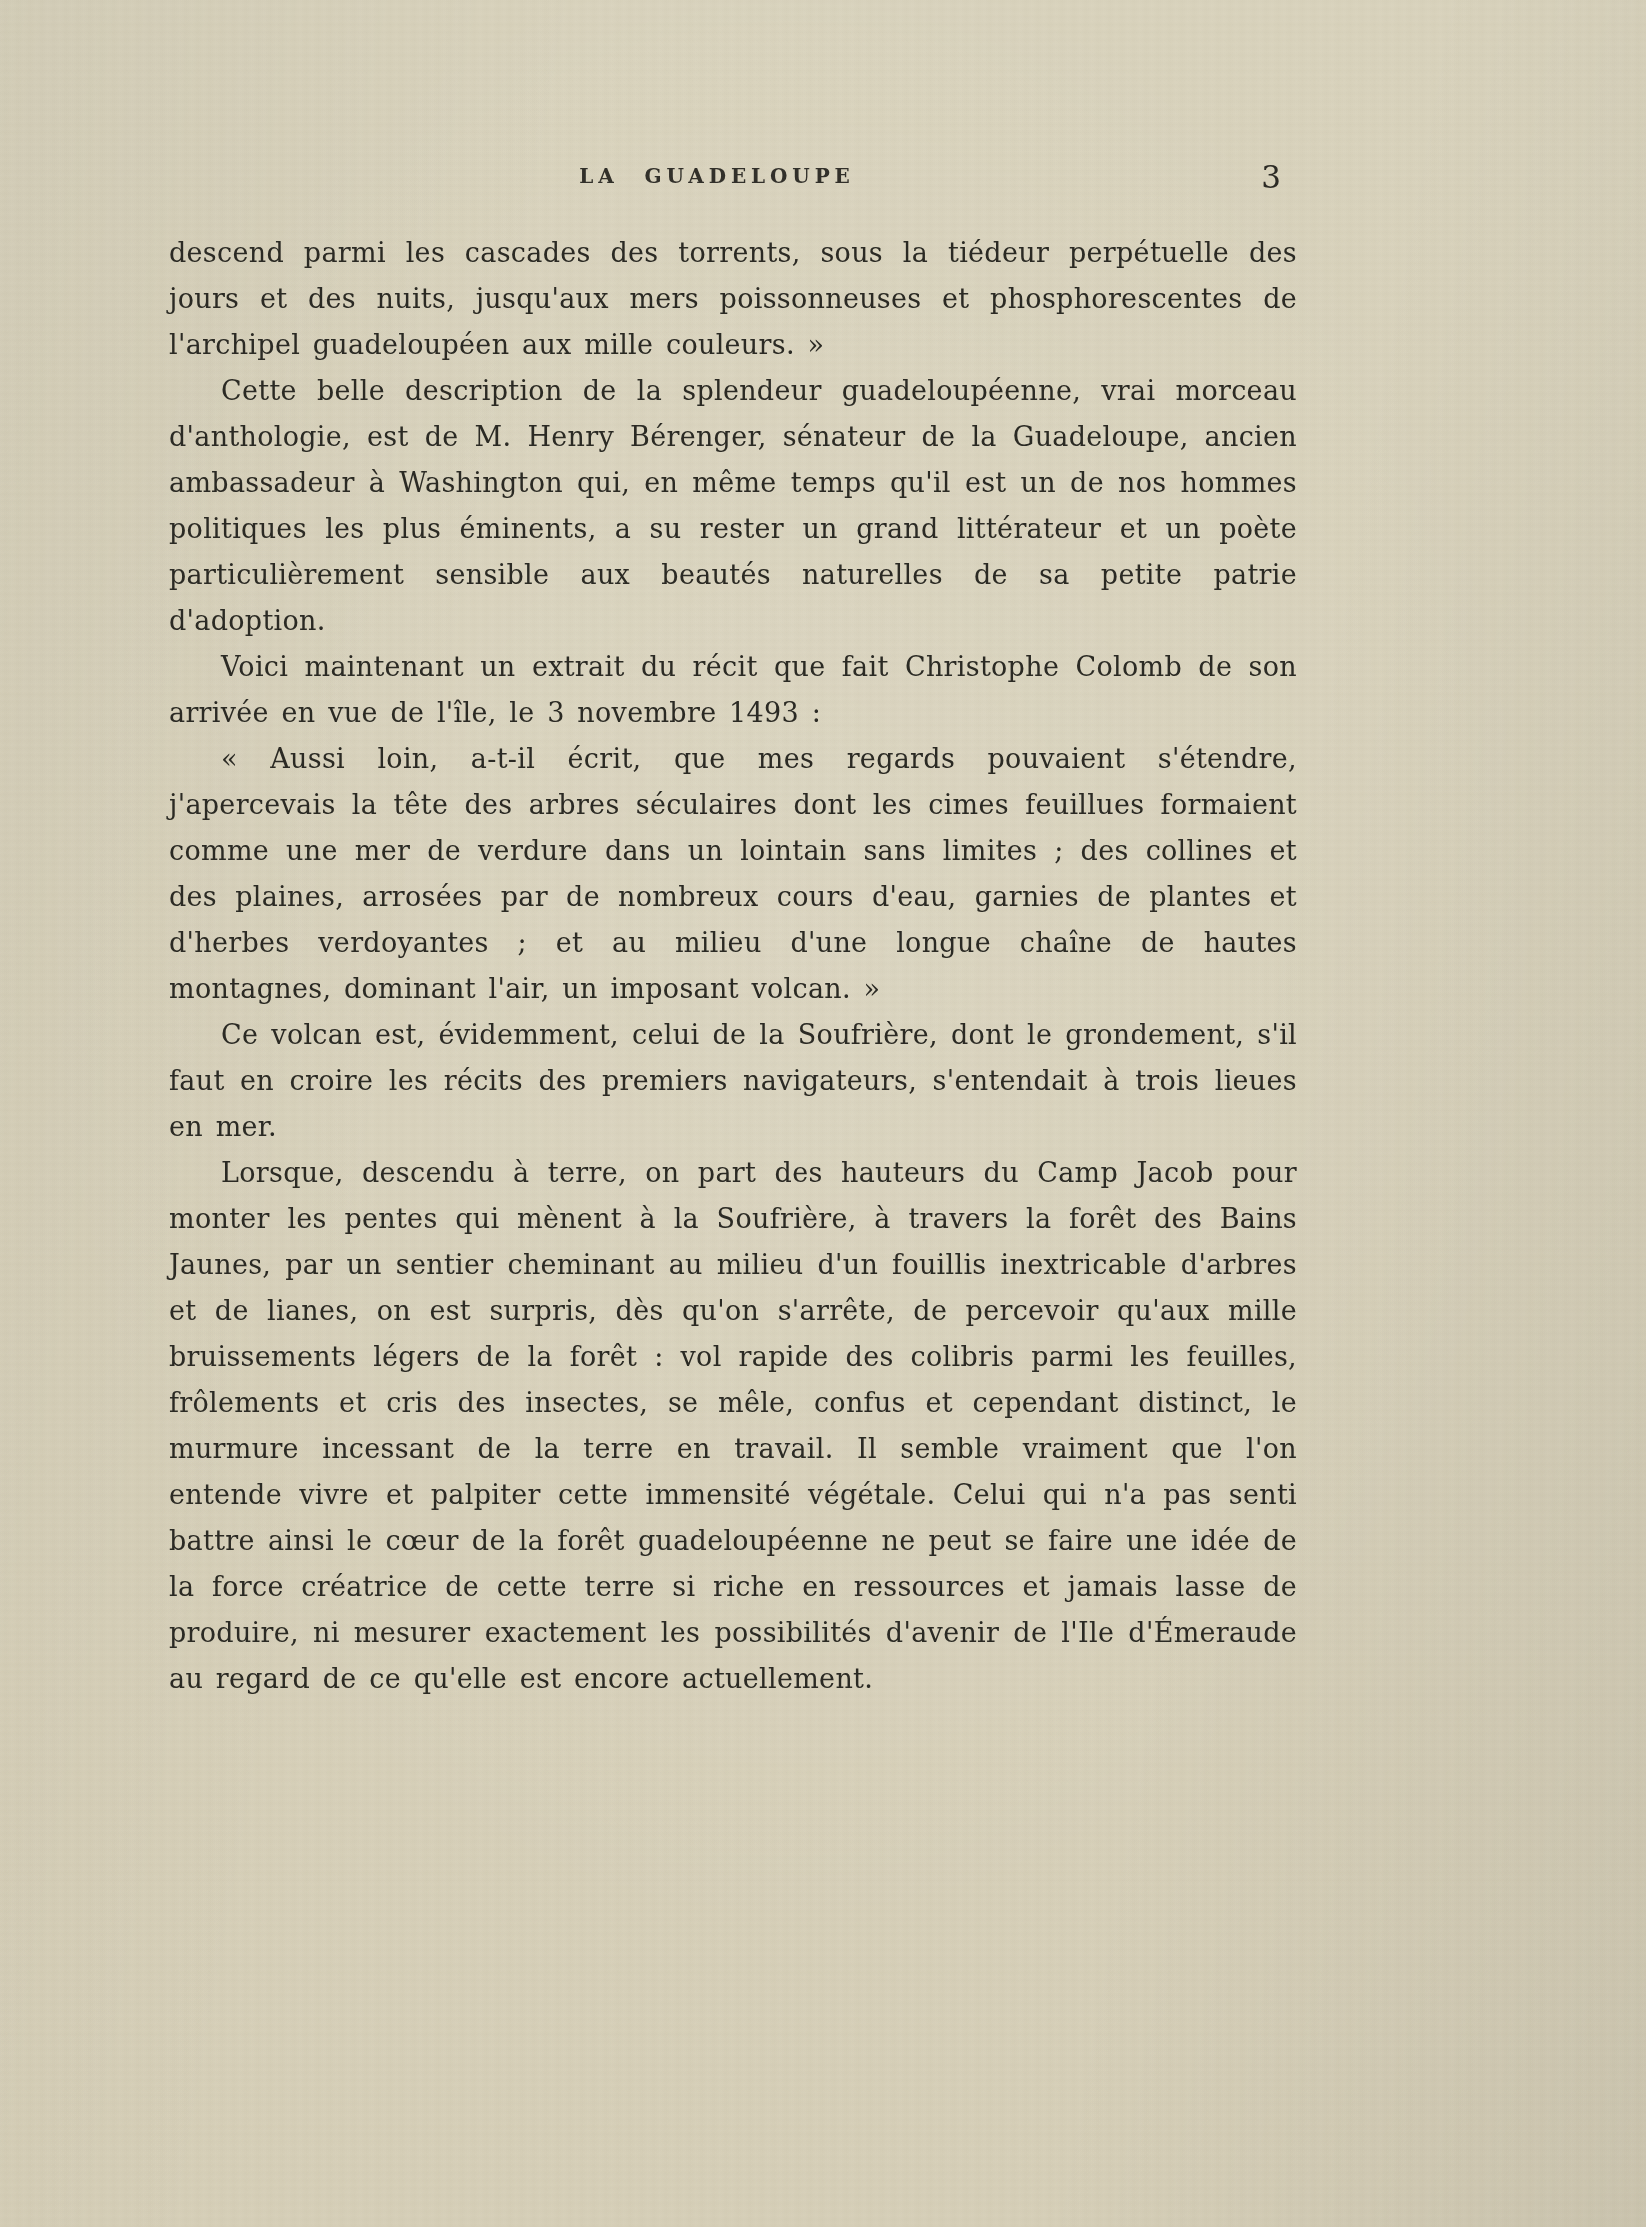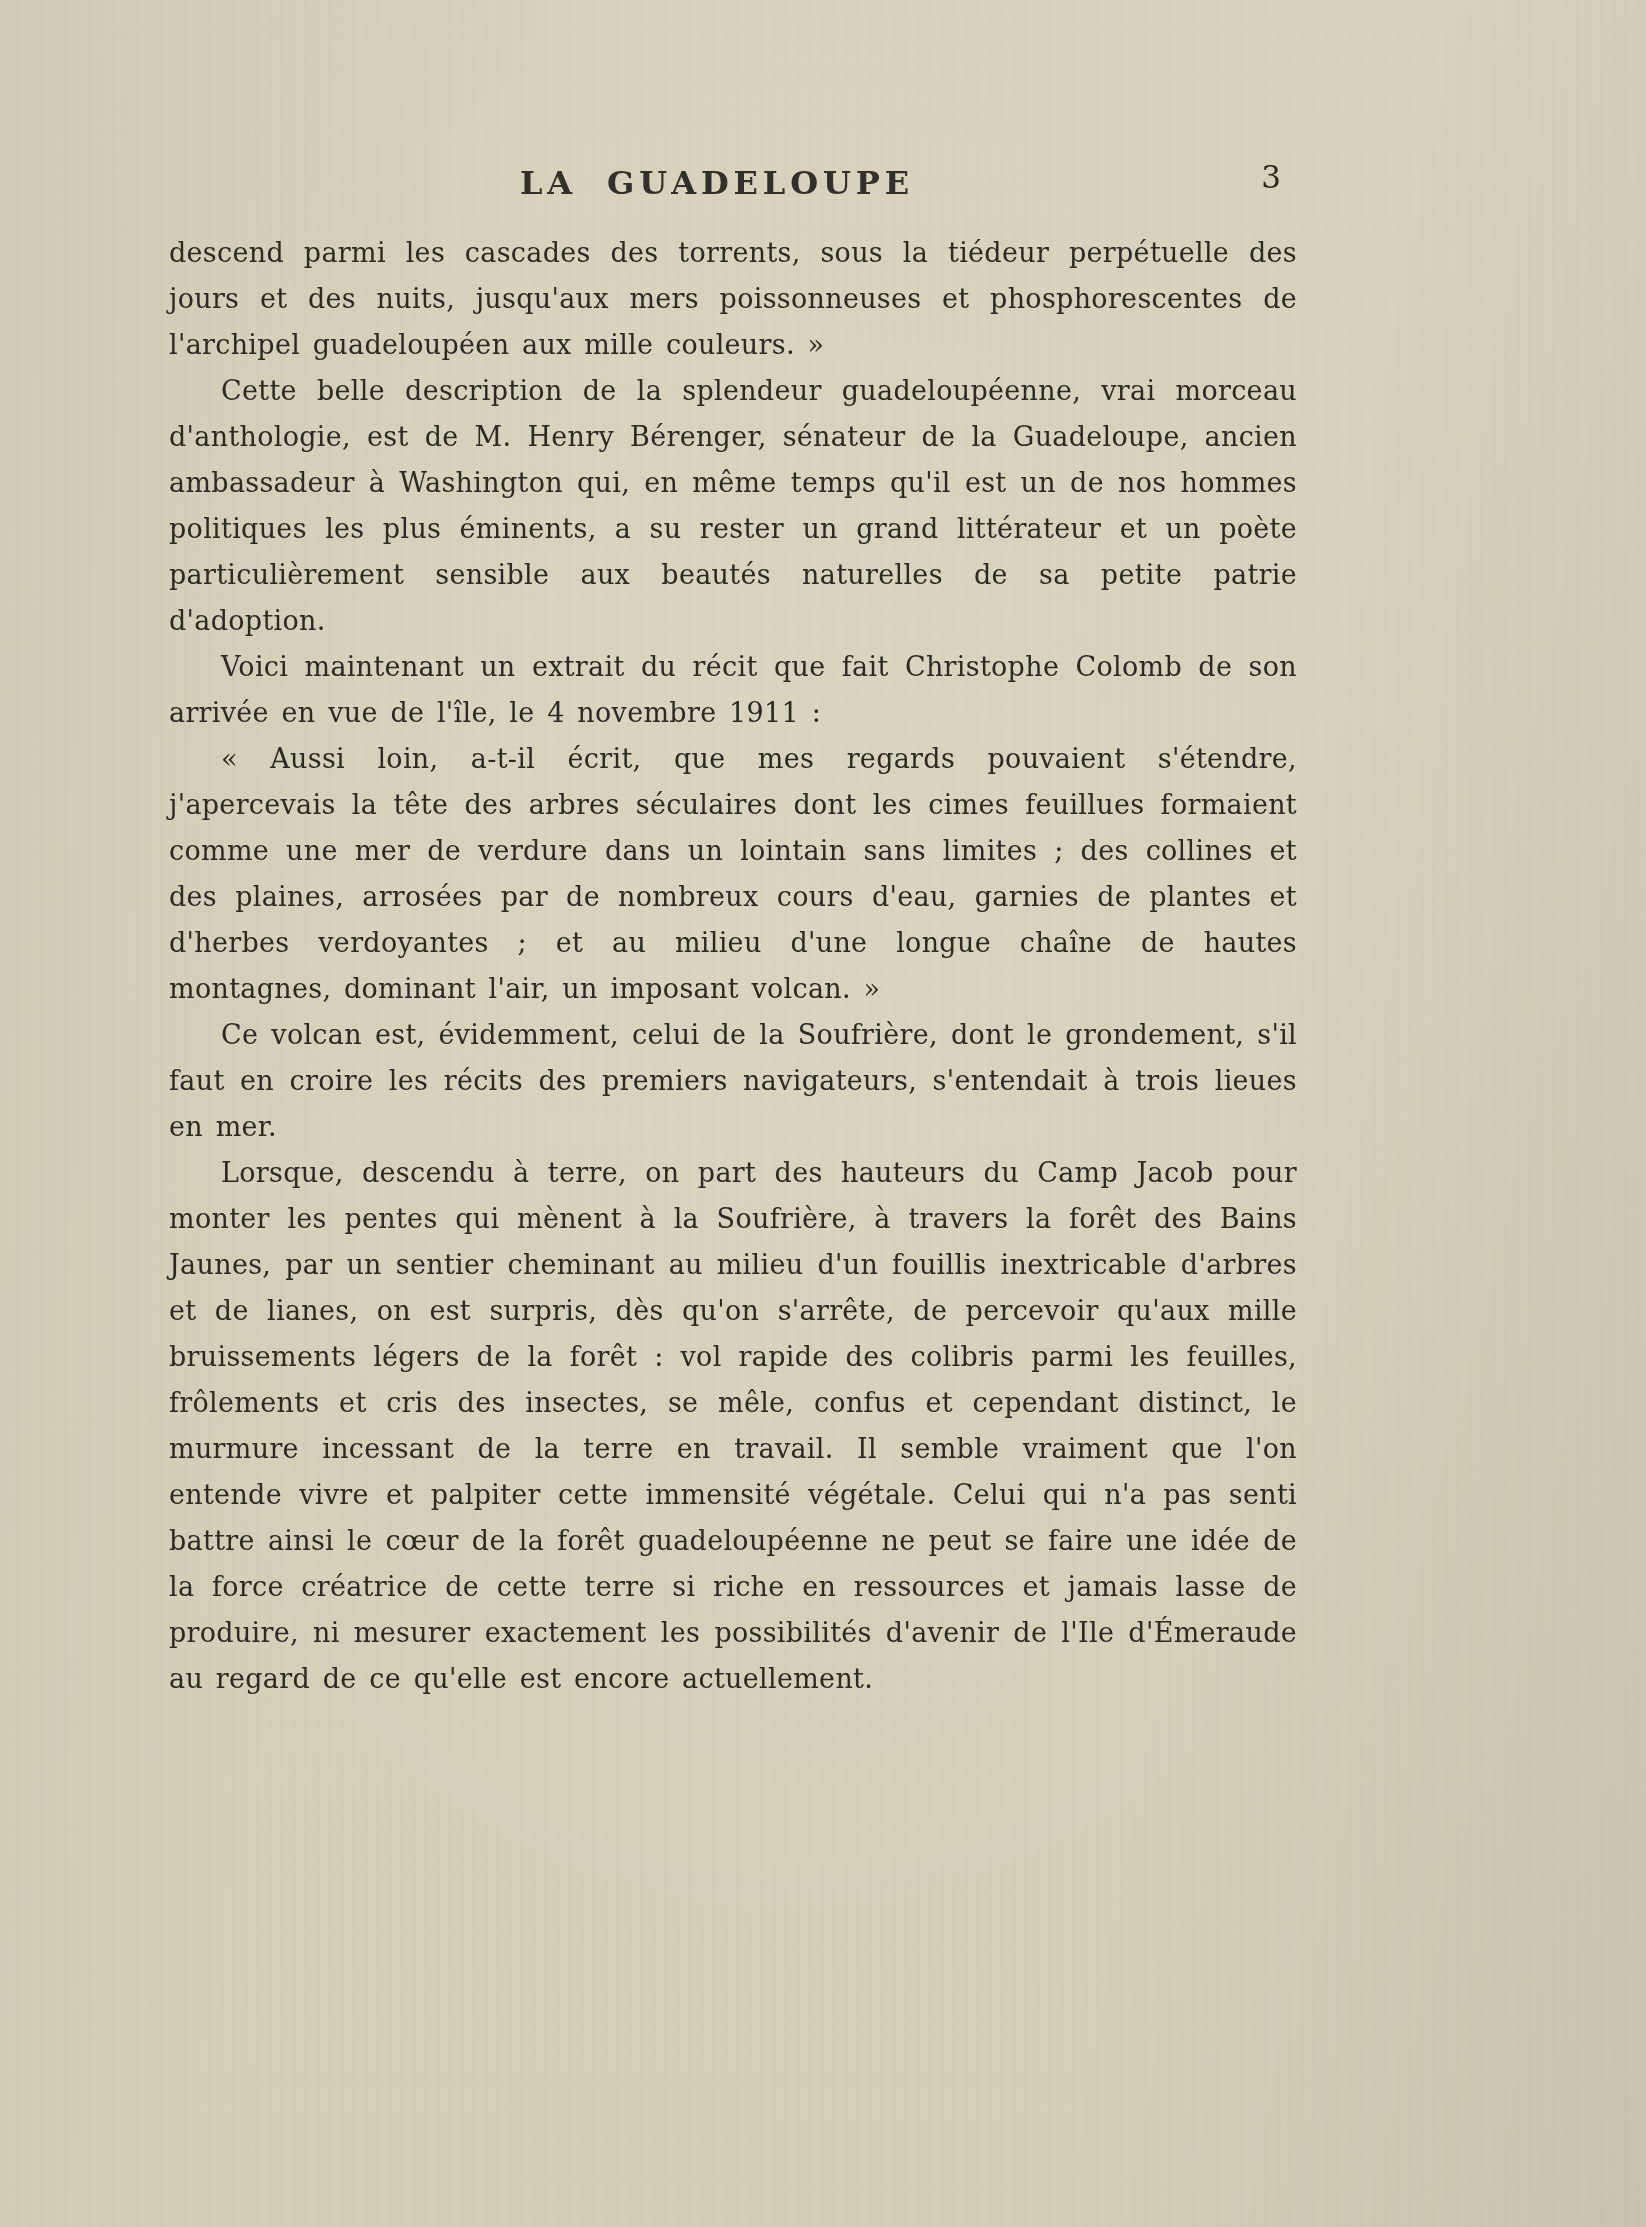--- a/index.html
+++ b/index.html
@@ -34,21 +34,21 @@
   .header {
     position: absolute;
     left: 153px;
     top: 164px;
     width: 1128px;
     height: 38px;
   }
   .running-title {
     display: block;
     text-align: center;
-    font-size: 32px;
+    font-size: 20px;
     font-weight: bold;
     letter-spacing: 4.9px;
     word-spacing: 14px;
     color: #32302a;
   }
   .page-number {
     position: absolute;
     right: 0;
     top: -5.5px;
     font-size: 31px;
@@ -83,19 +83,19 @@
   <div class="paper-grain"></div>
 
   <div class="header">
     <span class="running-title">LA GUADELOUPE</span>
     <span class="page-number">3</span>
   </div>
 
   <div class="text-block">
     <p class="no-indent">descend parmi les cascades des torrents, sous la tiédeur perpétuelle des jours et des nuits, jusqu'aux mers poissonneuses et phosphorescentes de l'archipel guadeloupéen aux mille couleurs. »</p>
     <p>Cette belle description de la splendeur guadeloupéenne, vrai morceau d'anthologie, est de M. Henry Bérenger, sénateur de la Guadeloupe, ancien ambassadeur à Washington qui, en même temps qu'il est un de nos hommes politiques les plus éminents, a su rester un grand littérateur et un poète particulièrement sensible aux beautés naturelles de sa petite patrie d'adoption.</p>
-    <p>Voici maintenant un extrait du récit que fait Christophe Colomb de son arrivée en vue de l'île, le 4 novembre 1911 :</p>
+    <p>Voici maintenant un extrait du récit que fait Christophe Colomb de son arrivée en vue de l'île, le 3 novembre 1493 :</p>
     <p>« Aussi loin, a-t-il écrit, que mes regards pouvaient s'étendre, j'apercevais la tête des arbres séculaires dont les cimes feuillues formaient comme une mer de verdure dans un lointain sans limites ; des collines et des plaines, arrosées par de nombreux cours d'eau, garnies de plantes et d'herbes verdoyantes ; et au milieu d'une longue chaîne de hautes montagnes, dominant l'air, un imposant volcan. »</p>
     <p>Ce volcan est, évidemment, celui de la Soufrière, dont le grondement, s'il faut en croire les récits des premiers navigateurs, s'entendait à trois lieues en mer.</p>
     <p>Lorsque, descendu à terre, on part des hauteurs du Camp Jacob pour monter les pentes qui mènent à la Soufrière, à travers la forêt des Bains Jaunes, par un sentier cheminant au milieu d'un fouillis inextricable d'arbres et de lianes, on est surpris, dès qu'on s'arrête, de percevoir qu'aux mille bruissements légers de la forêt : vol rapide des colibris parmi les feuilles, frôlements et cris des insectes, se mêle, confus et cependant distinct, le murmure incessant de la terre en travail. Il semble vraiment que l'on entende vivre et palpiter cette immensité végétale. Celui qui n'a pas senti battre ainsi le cœur de la forêt guadeloupéenne ne peut se faire une idée de la force créatrice de cette terre si riche en ressources et jamais lasse de produire, ni mesurer exactement les possibilités d'avenir de l'Ile d'Émeraude au regard de ce qu'elle est encore actuellement.</p>
   </div>
 </div>
 
 
 </body></html>

